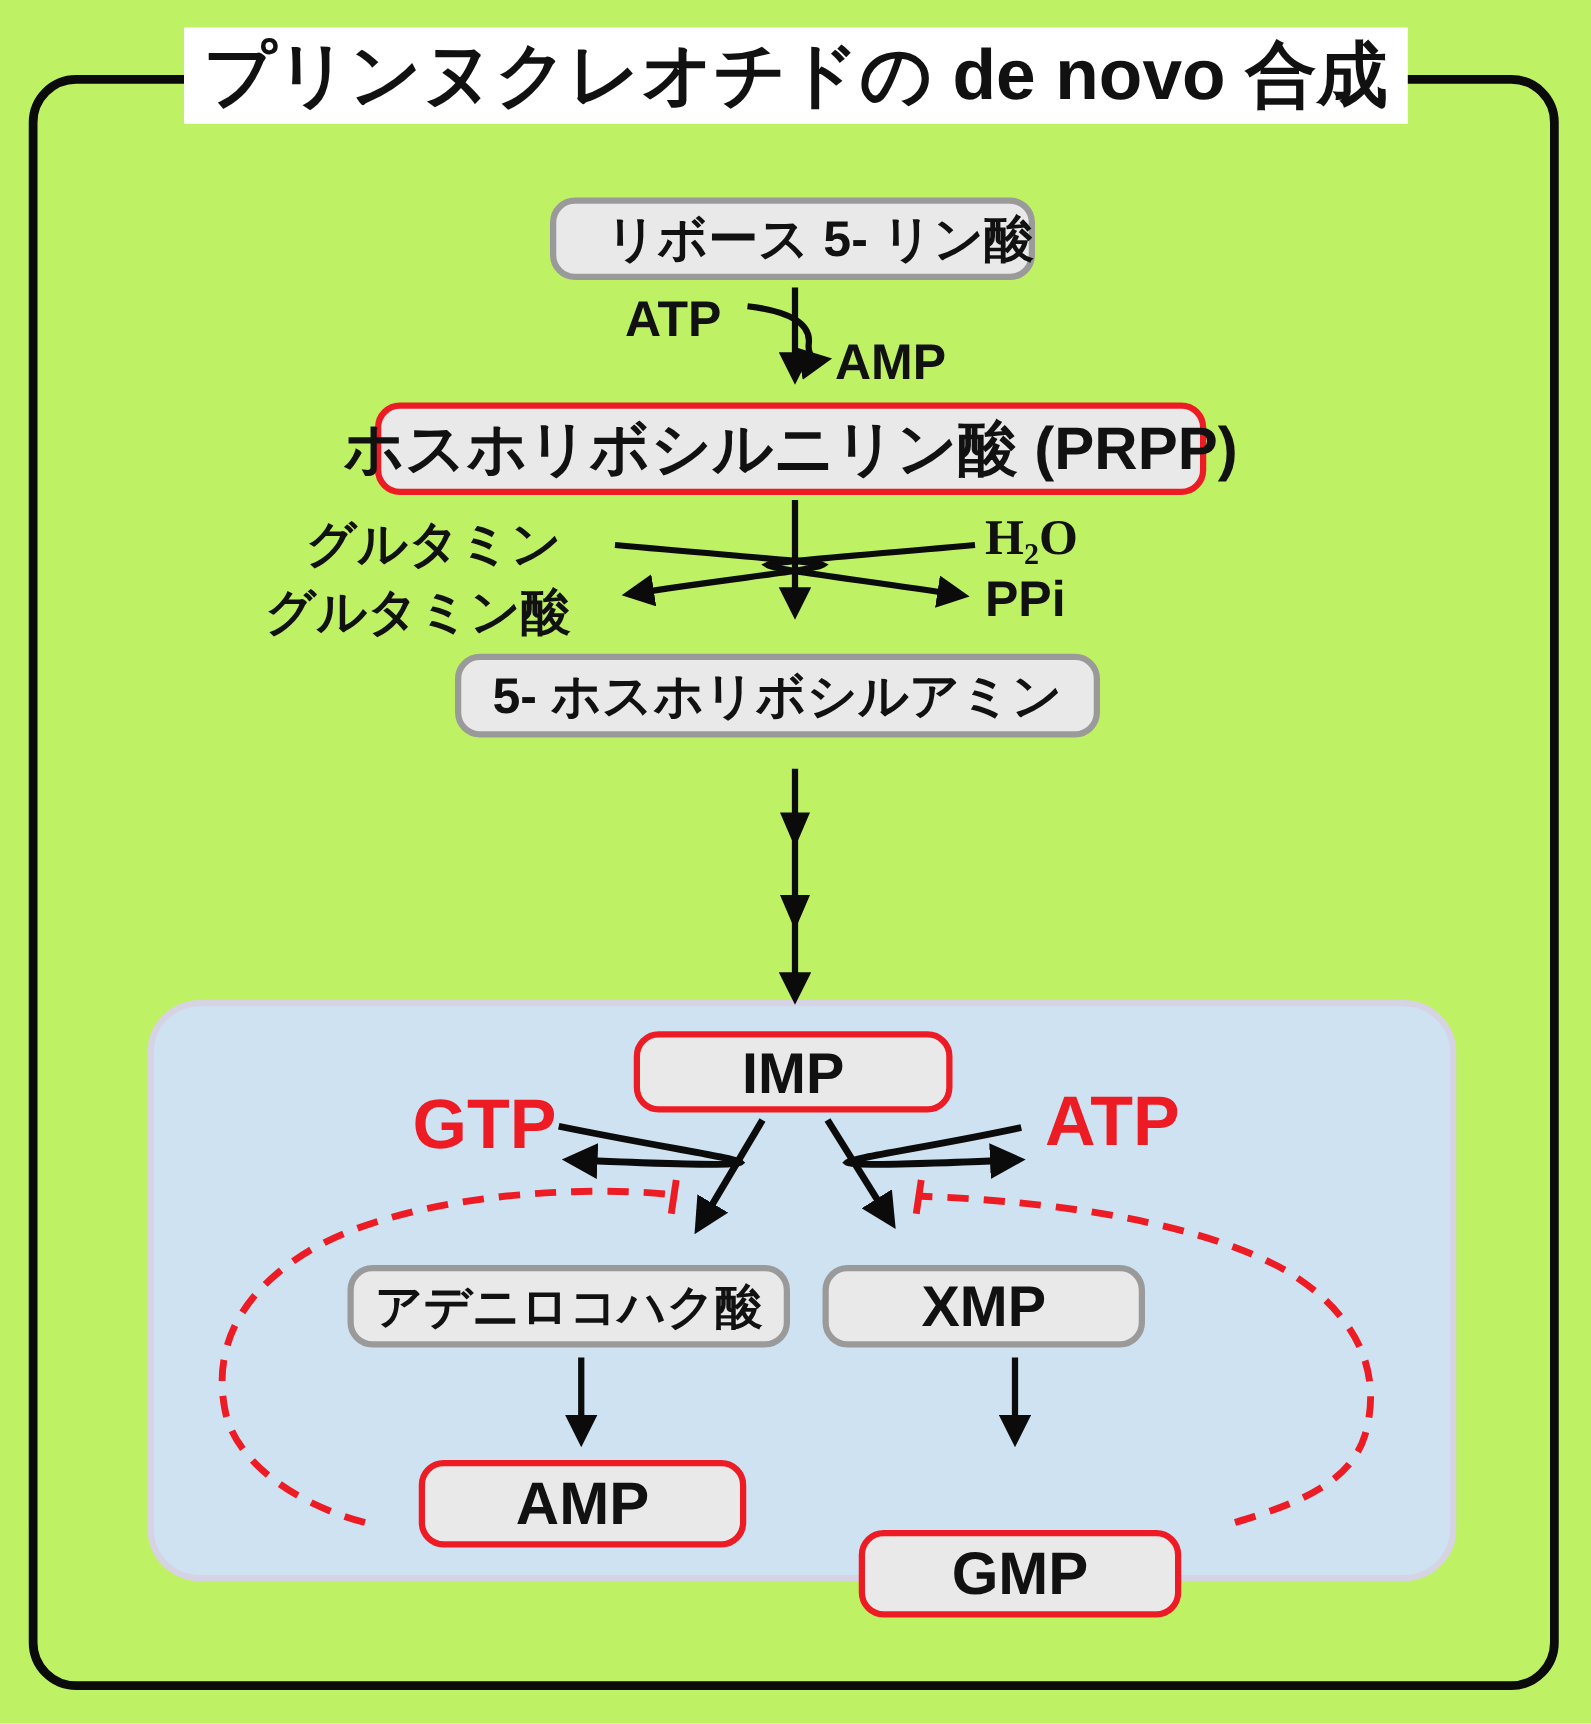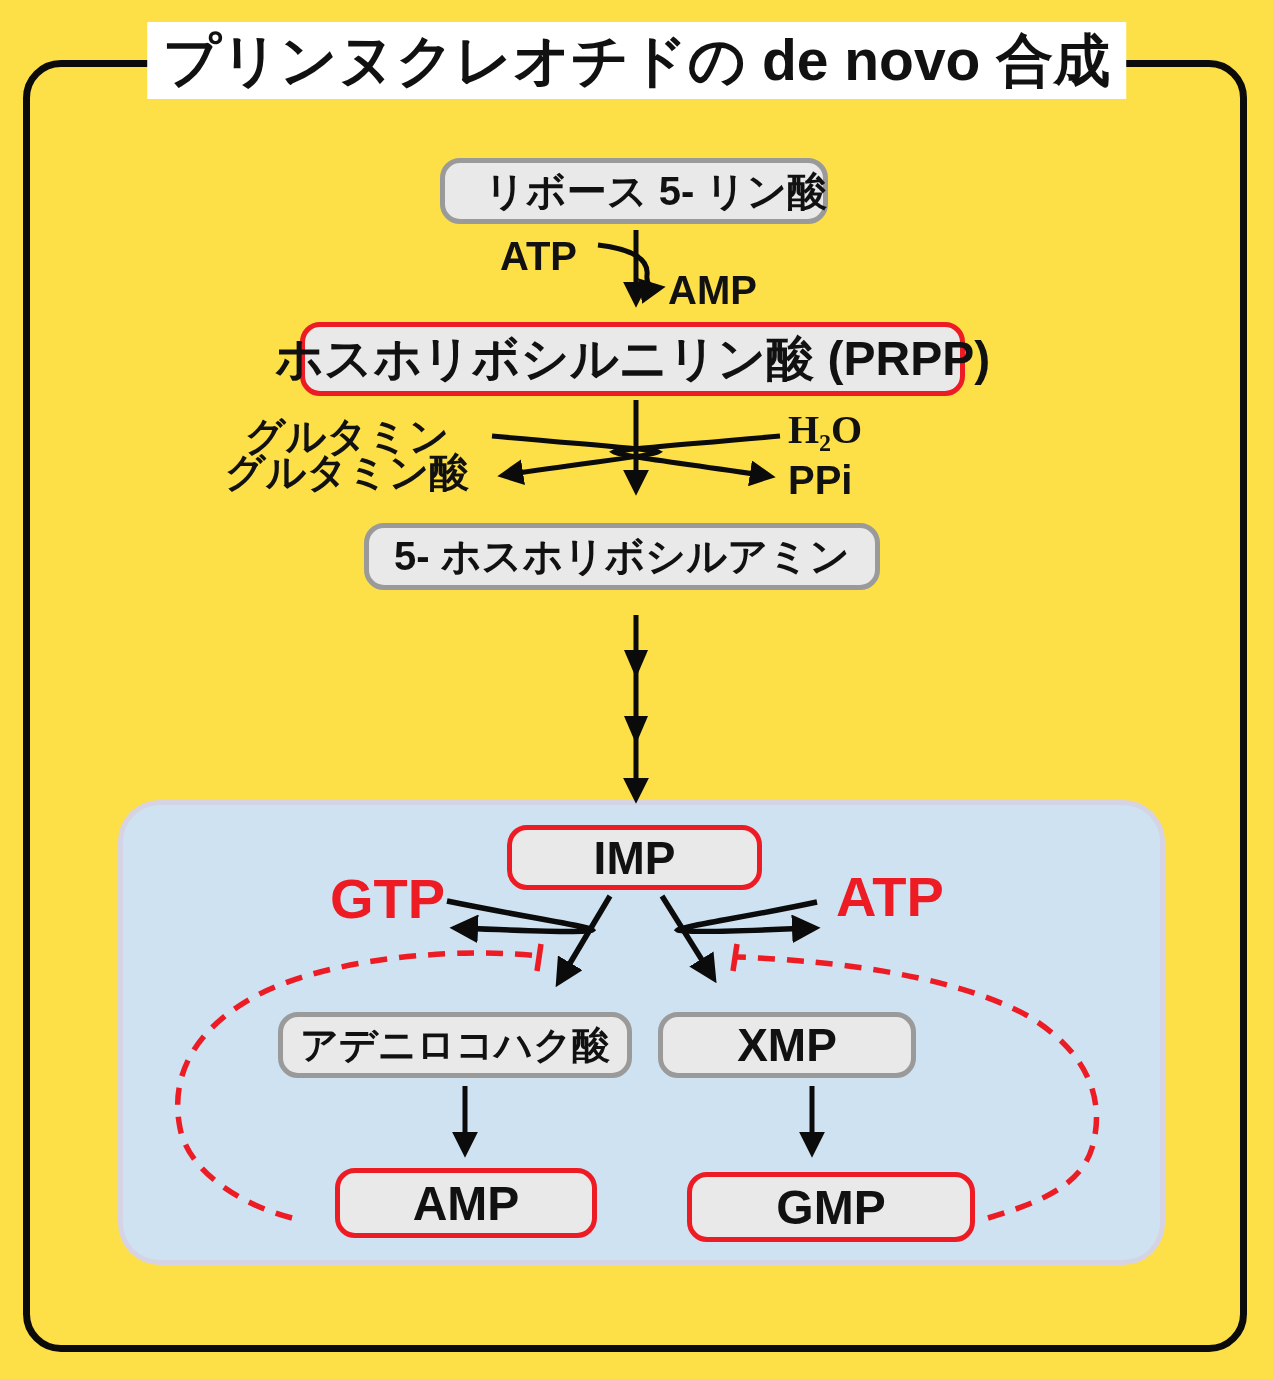--- a/index.html
+++ b/index.html
@@ -1,17 +1,17 @@
 <!DOCTYPE html>
 <html><head>
 <meta charset="utf-8">
 <style>
   html,body{margin:0;padding:0;background:#ffffff;}
   #canvas{
-    position:relative;width:1273px;height:1379px;background:#fde047;overflow:hidden;
+    position:relative;width:1273px;height:1379px;background:#bef264;overflow:hidden;
     font-family:"Liberation Sans","DejaVu Sans",sans-serif;font-weight:bold;color:#111;
   }
   
   .frame{
     position:absolute;left:23px;top:60px;width:1224px;height:1292px;
     border:7px solid #0b0b0b;border-radius:38px;box-sizing:border-box;z-index:1;background:transparent;
   }
   .title{
     position:absolute;left:50%;transform:translateX(-50%);top:22px;z-index:4;
     background:#ffffff;padding:0 16px;font-size:57px;line-height:1.35;white-space:nowrap;
@@ -29,27 +29,27 @@
   }
   .gray{border:5px solid #9a9a9a;}
   .red{border:5px solid #ed1c24;}
   .n-ribose {left:440px;top:158px;width:388px;height:66px;font-size:40px;padding-left:44px;}
   .n-prpp   {left:300px;top:322px;width:665px;height:74px;font-size:48px;}
   .n-pra    {left:364px;top:523px;width:516px;height:67px;font-size:40px;}
   .n-imp    {left:507px;top:825px;width:255px;height:65px;font-size:46px;}
   .n-asucc  {left:278px;top:1012px;width:354px;height:66px;font-size:38px;}
   .n-xmp    {left:658px;top:1012px;width:258px;height:66px;font-size:46px;}
   .n-amp    {left:335px;top:1168px;width:262px;height:70px;font-size:48px;}
-  .n-gmp    {left:687px;top:1172px;width:288px;height:70px;font-size:48px;}
+  .n-gmp    {left:687px;top:1224px;width:258px;height:70px;font-size:48px;}
   
   .cof{position:absolute;z-index:3;font-size:40px;line-height:1.1;white-space:nowrap;}
   .c-atp-top{left:500px;top:234px;}
   .c-amp-top{left:668px;top:268px;}
   .c-gln {left:212px;top:414px;width:270px;text-align:center;}
-  .c-glu {left:212px;top:450px;width:270px;text-align:center;}
+  .c-glu {left:212px;top:468px;width:270px;text-align:left;}
   .c-h2o {left:788px;top:408px;font-family:Liberation Serif, serif;}
   .c-ppi {left:788px;top:458px;}
   .c-red{color:#ed1c24;font-size:56px;}
   .c-gtp {left:330px;top:868px;}
   .c-atp2{left:836px;top:866px;}
   svg.wires{position:absolute;left:0;top:0;z-index:2;pointer-events:none;}
 </style>
 </head>
 <body>
 

